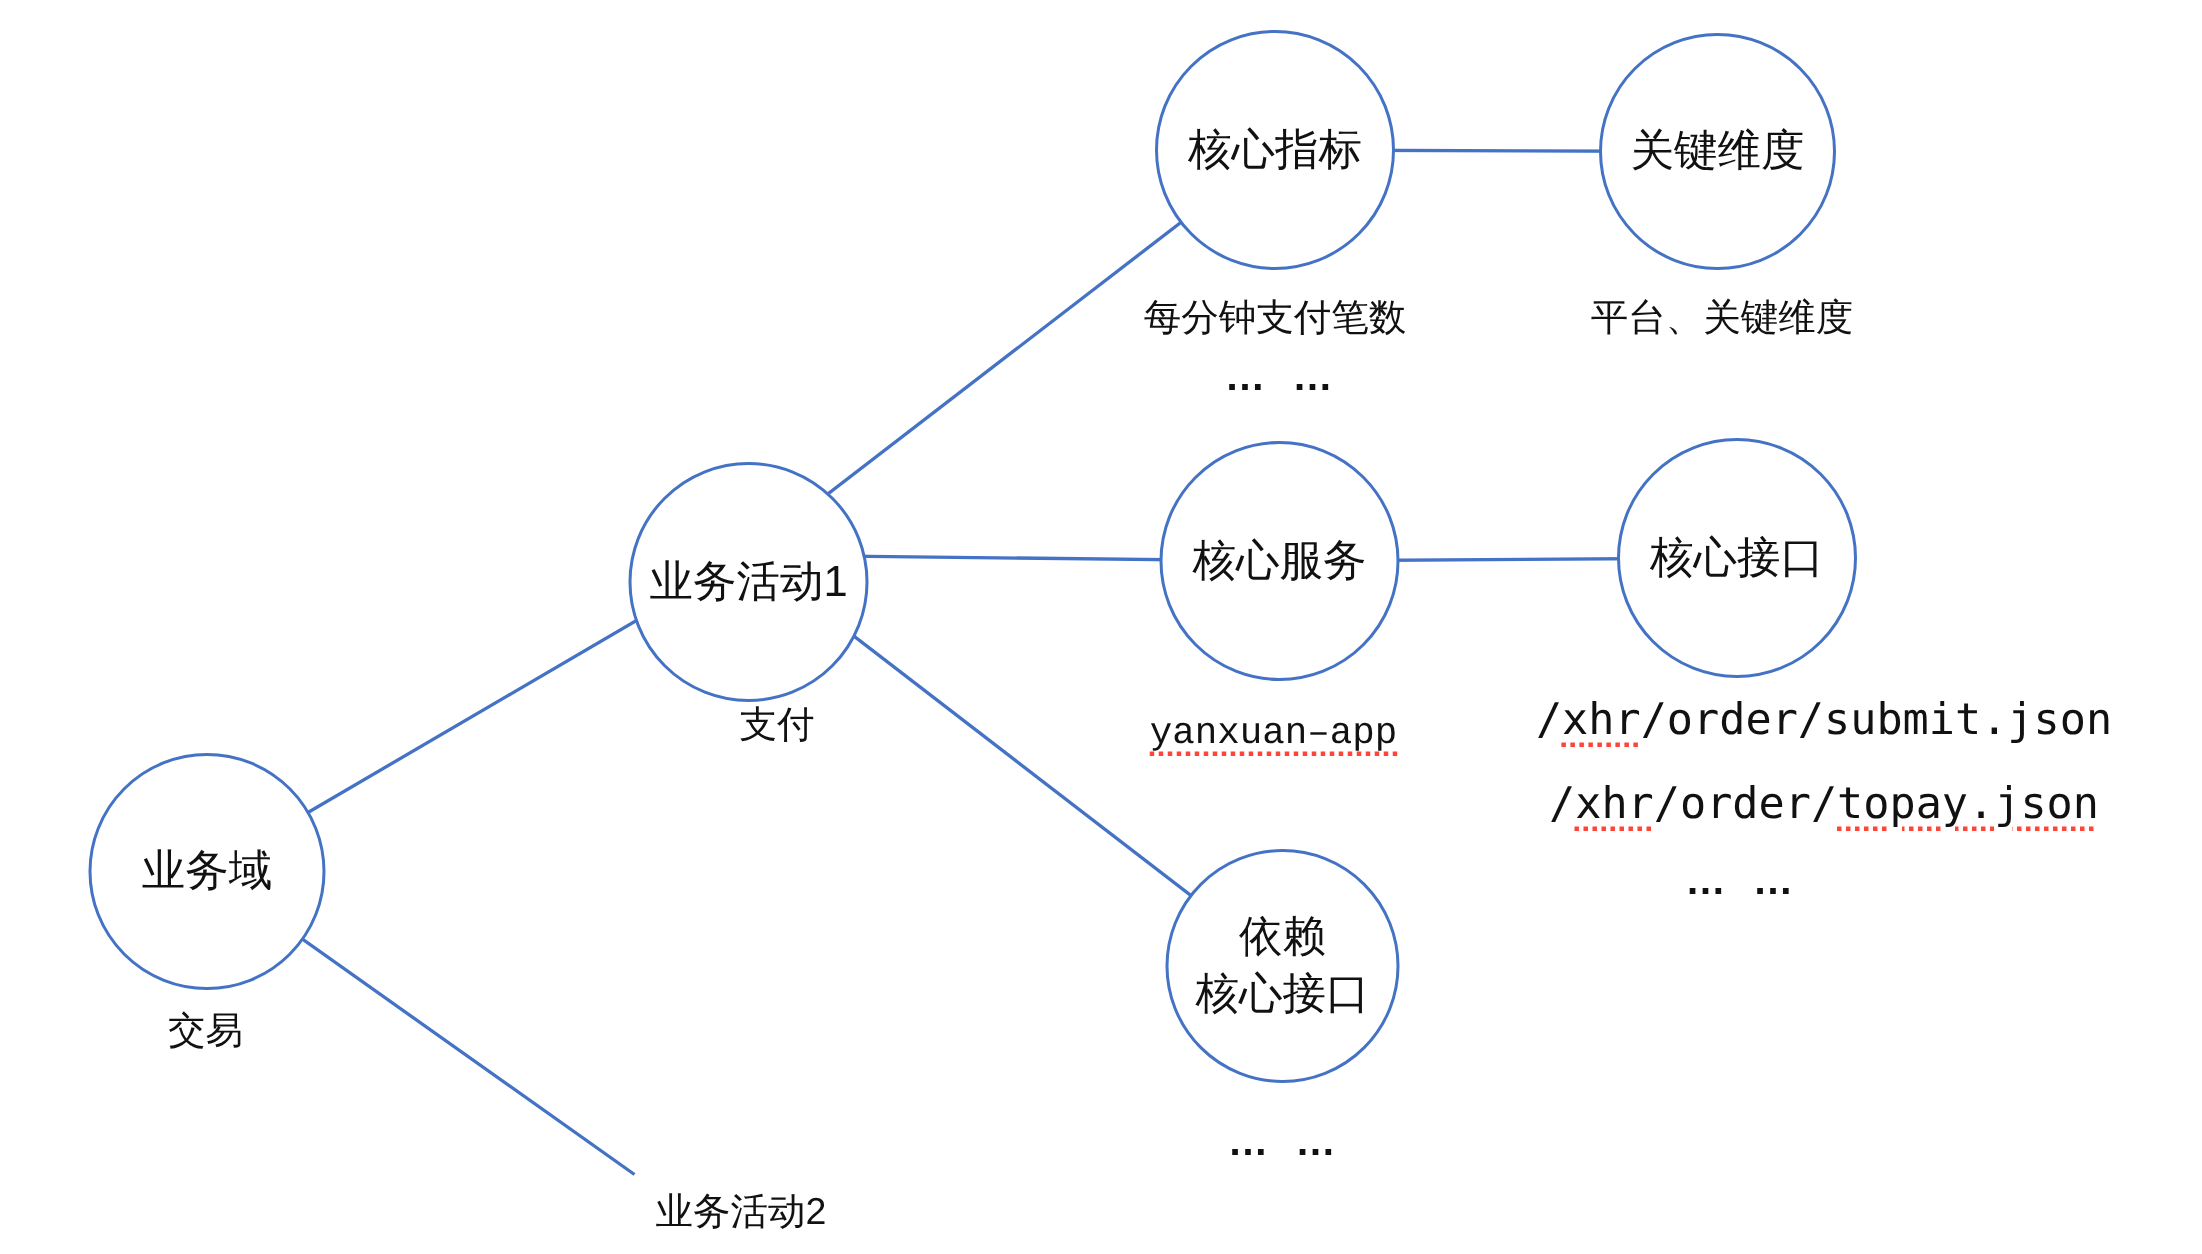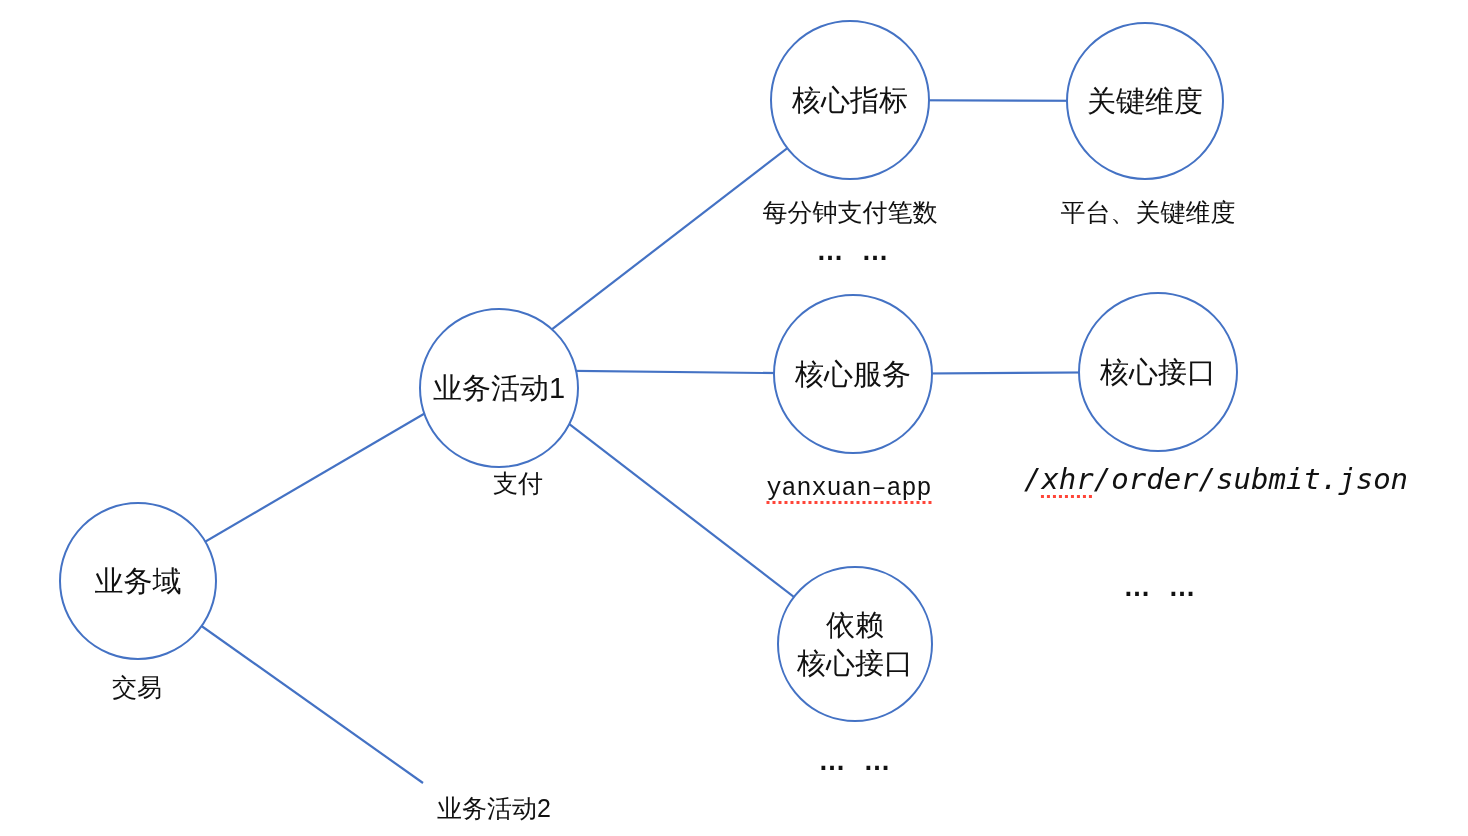--- a/index.html
+++ b/index.html
@@ -112,22 +112,25 @@
   <div class="caption left-anchored" style="left:437px; top:770px;">业务活动2</div>
 
   <div class="caption" style="left:850px; top:195px;">每分钟支付笔数</div>
 
   <div class="caption ellipsis" style="left:853px; top:234px;">…  …</div>
 
   <div class="caption" style="left:1148px; top:195px;">平台、关键维度</div>
 
   <div class="caption sp" style="left:849px; top:472px;font-family:Liberation Mono, monospace;">yanxuan–app</div>
 
-  <div class="caption mono" style="left:1216px; top:462px;font-style:italic;">
+  <div class="caption mono" style="left:1216px; top:462px;">
     <span>/</span><span class="sp">xhr</span><span>/order/submit.json</span>
   </div>
 
+  <div class="caption mono" style="left:1216px; top:518px;">
+    <span>/</span><span class="sp">xhr</span><span>/order/</span><span class="sp">topay.json</span>
+  </div>
 
   <div class="caption ellipsis" style="left:1160px; top:570px;">…  …</div>
 
   <div class="caption ellipsis" style="left:855px; top:744px;">…  …</div>
 
 </div>
 
 </body></html>

